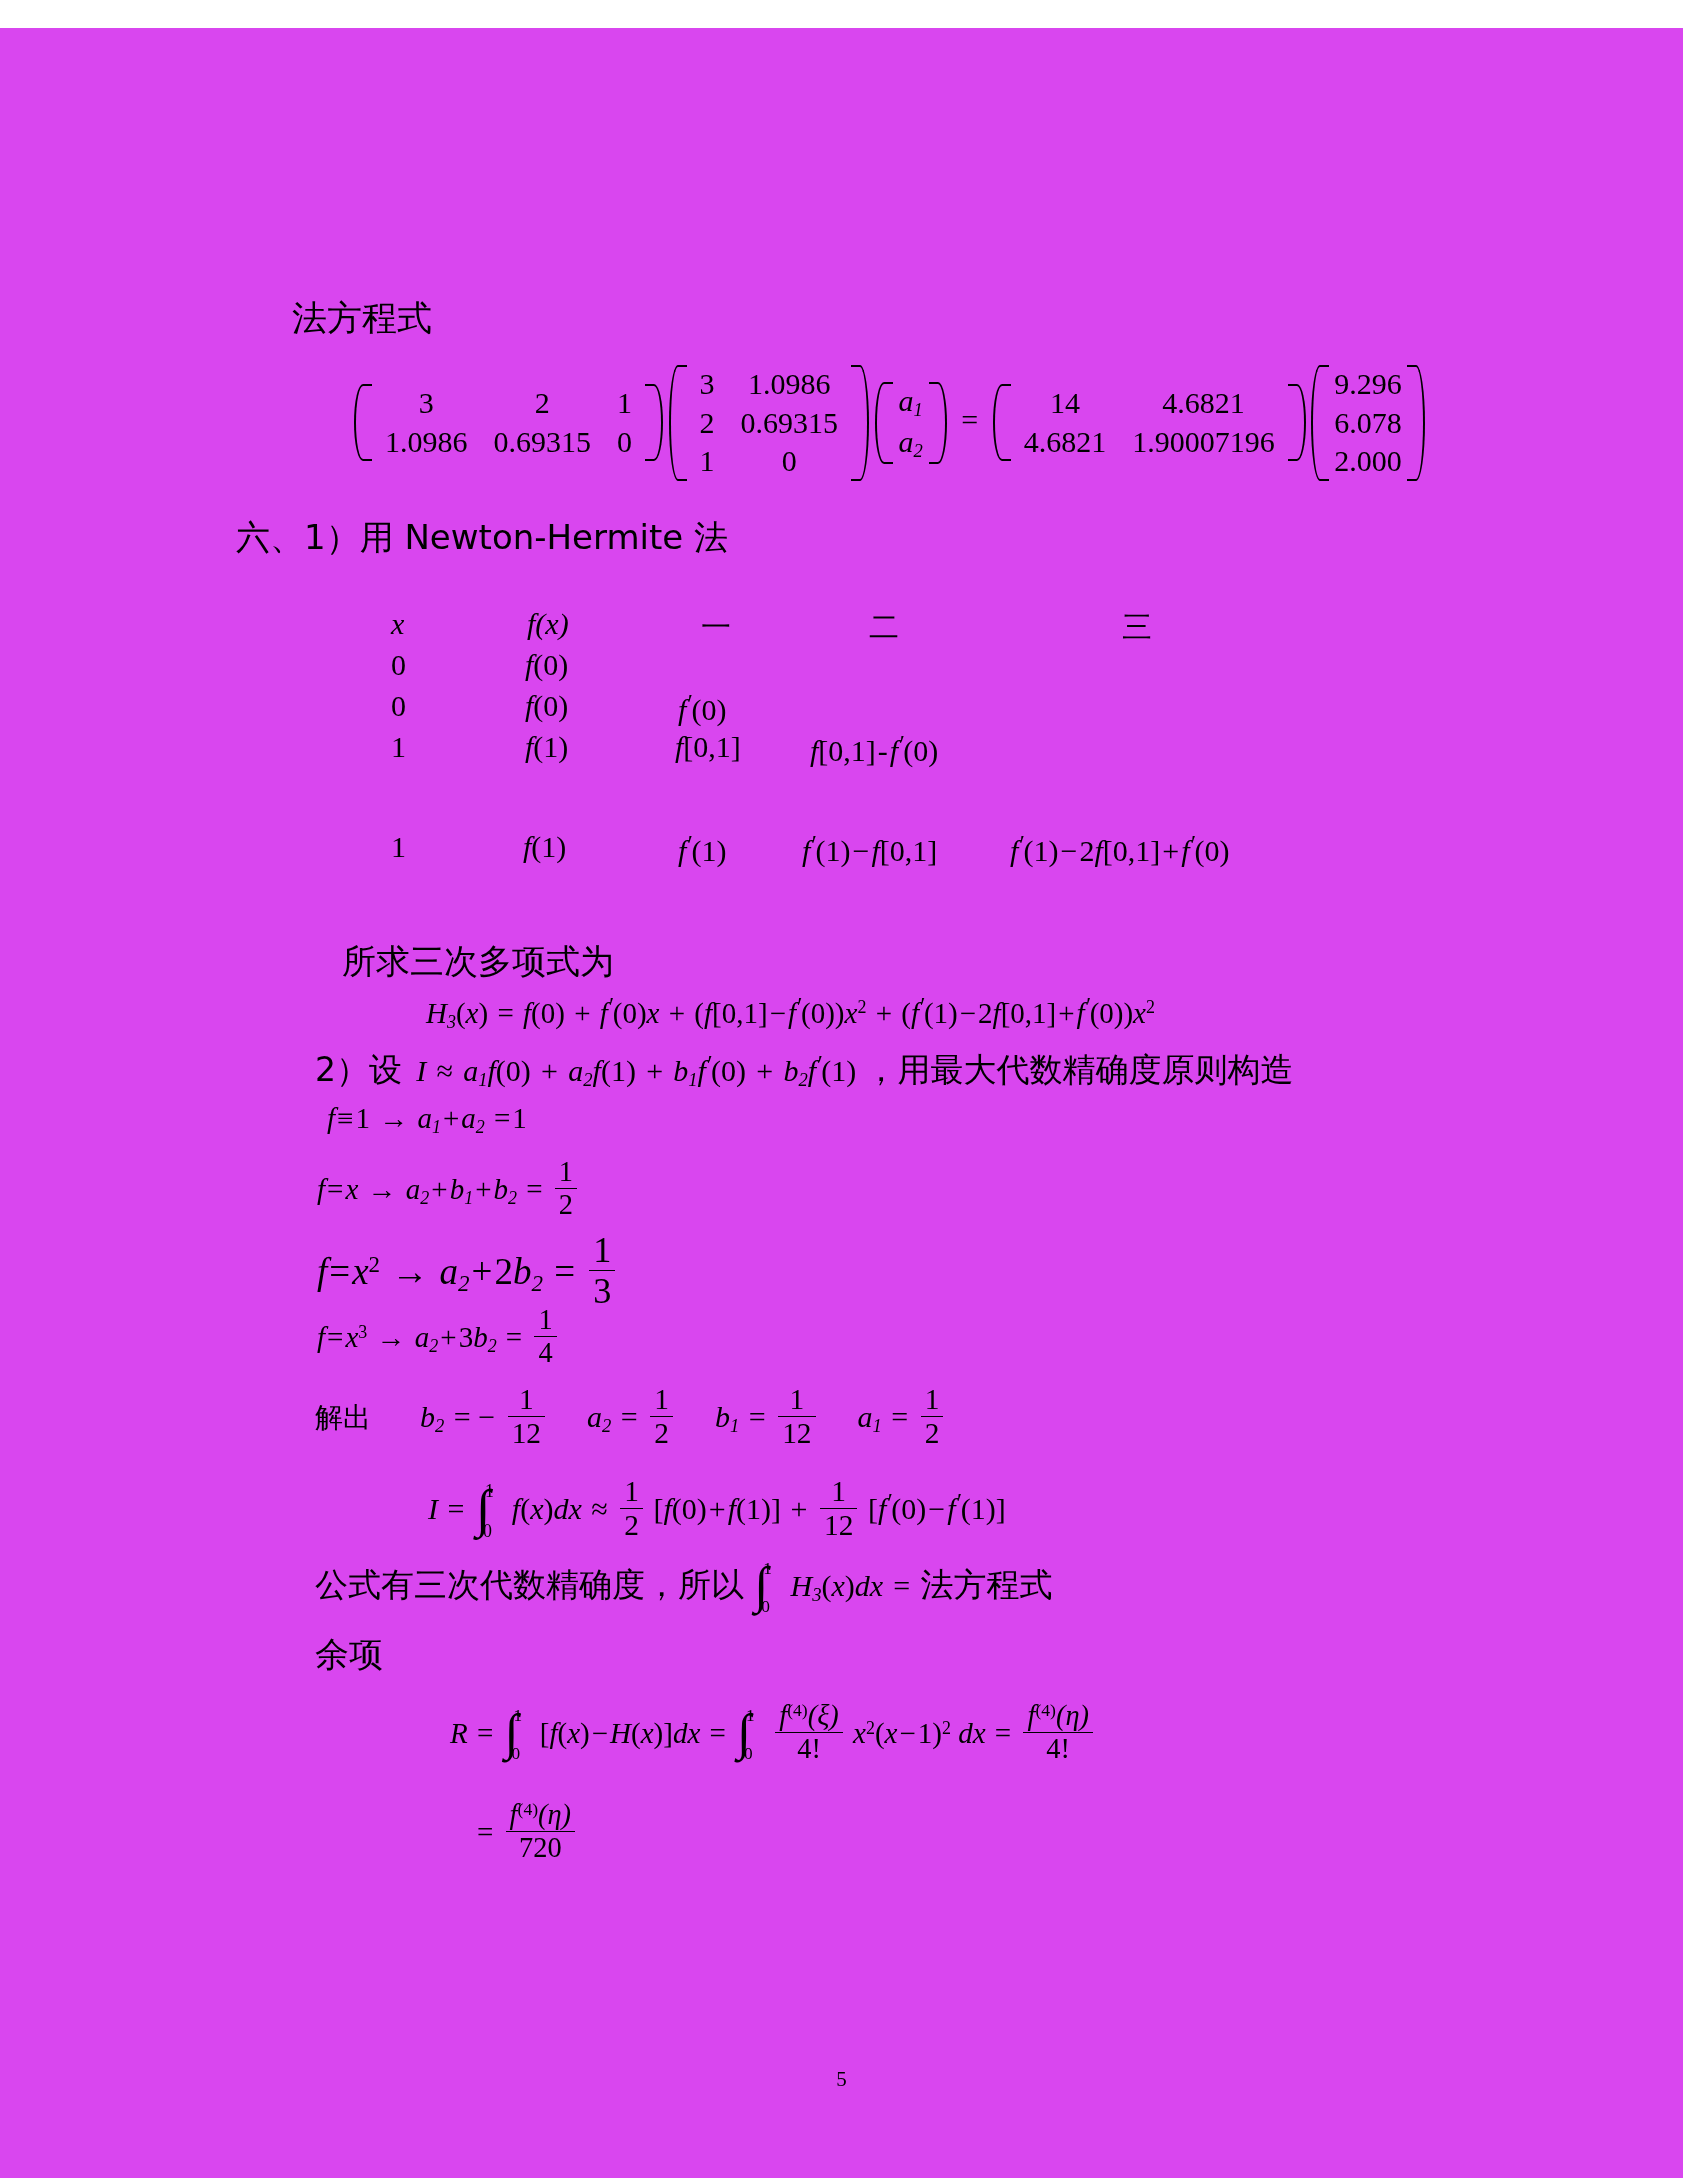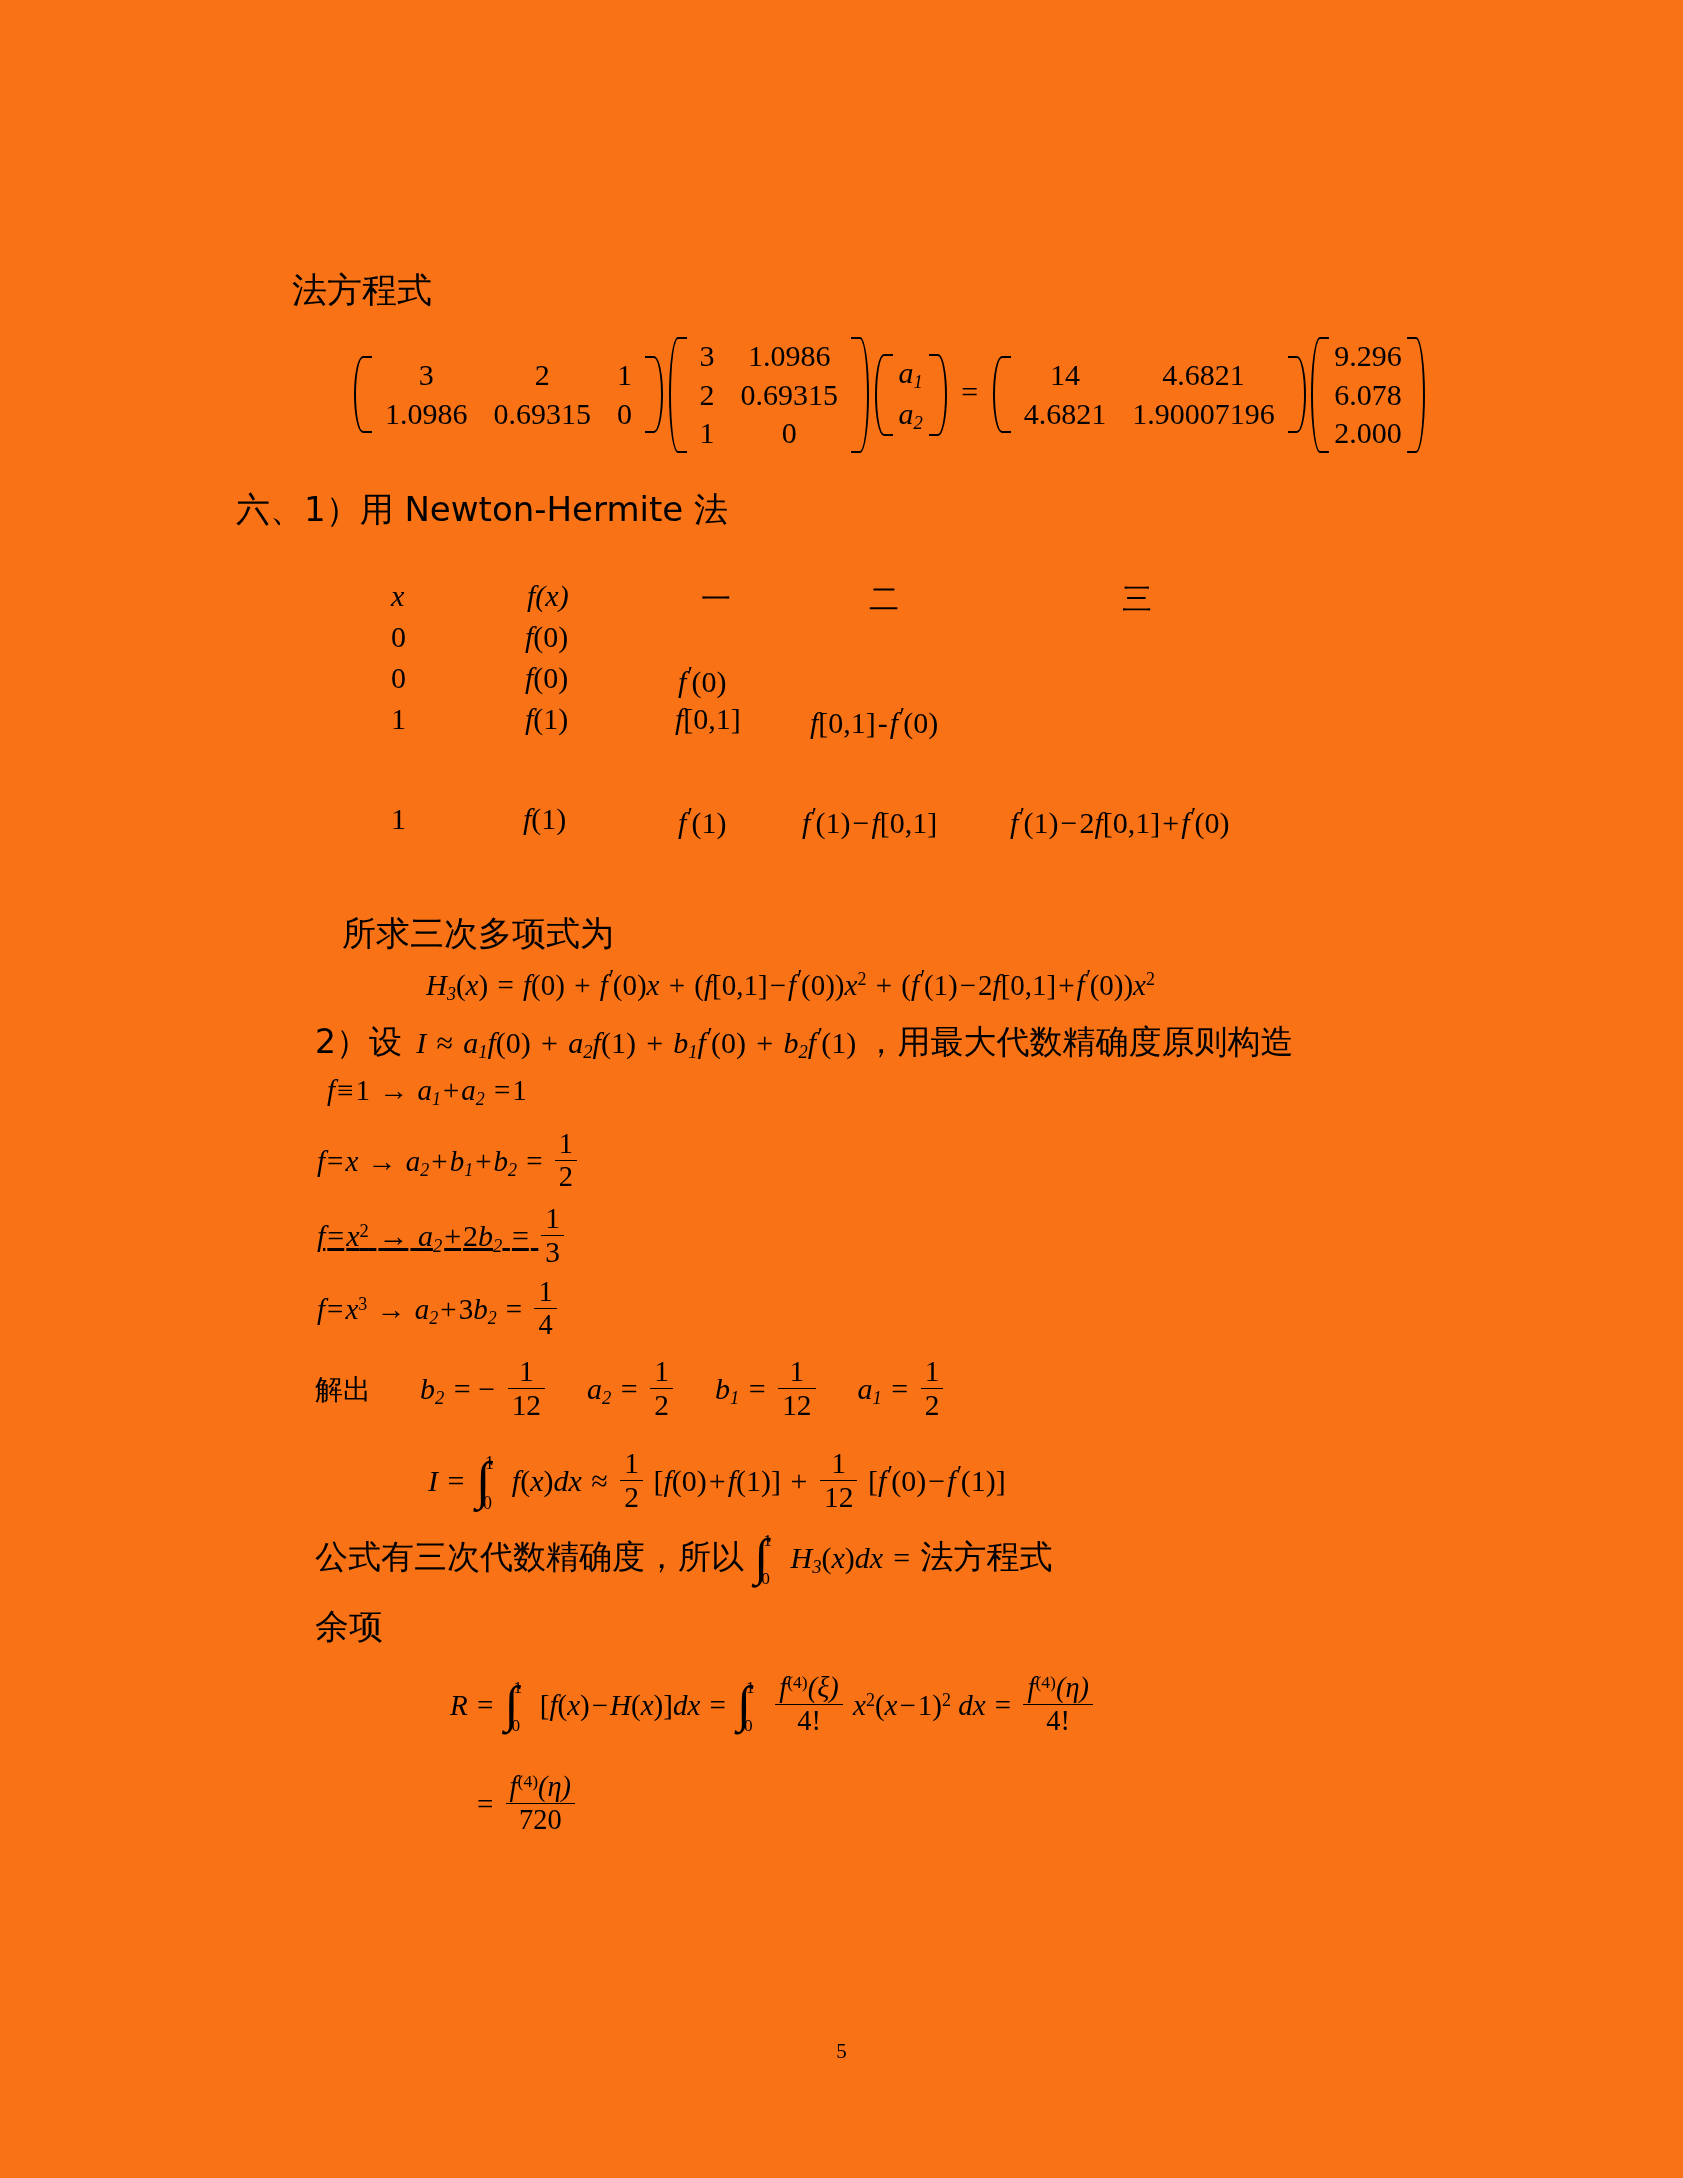--- a/index.html
+++ b/index.html
@@ -11,21 +11,22 @@
     width: 1683px;
     height: 2178px;
     position: relative;
     font-family: "Liberation Serif", "DejaVu Serif", serif;
     color: #000000;
     overflow: hidden;
   }
   .page {
     position: absolute;
     inset: 0;
-    background: #f97316;
+    background: #d946ef;
+    margin-top: 28px;
   }
 
   
   .mi { font-style: italic; font-family: "Liberation Serif", serif; }
   .mn { font-style: normal; font-family: "Liberation Serif", serif; }
   .mo { font-style: normal; font-family: "Liberation Serif", serif; padding: 0 2px; }
   .cjk { font-family: "DejaVu Sans", "Liberation Sans", sans-serif; font-style: normal; }
   sub { font-size: 0.62em; vertical-align: -0.28em; font-style: italic; }
   sup { font-size: 0.62em; vertical-align: 0.52em; }
   .prime { font-size: 0.78em; vertical-align: 0.42em; font-style: italic; }
@@ -305,21 +306,21 @@
     <span class="mi">f</span><span class="mo">=</span><span class="mi">x</span>
     <span class="mo">→</span>
     <span class="mi">a</span><sub>2</sub><span class="mo">+</span><span class="mi">b</span><sub>1</sub><span class="mo">+</span><span class="mi">b</span><sub>2</sub>
     <span class="mo">=</span>
     <span class="frac">
       <span class="num mn">1</span>
       <span class="den mn">2</span>
     </span>
   </div>
 
-  <div class="row" style="left:317px; top:1203px; font-size:30px;text-decoration:underline;">
+  <div class="row" style="left:317px; top:1203px; font-size:37px;">
     <span class="mi">f</span><span class="mo">=</span><span class="mi">x</span><sup>2</sup>
     <span class="mo">→</span>
     <span class="mi">a</span><sub>2</sub><span class="mo">+</span><span class="mn">2</span><span class="mi">b</span><sub>2</sub>
     <span class="mo">=</span>
     <span class="frac">
       <span class="num mn">1</span>
       <span class="den mn">3</span>
     </span>
   </div>
 

